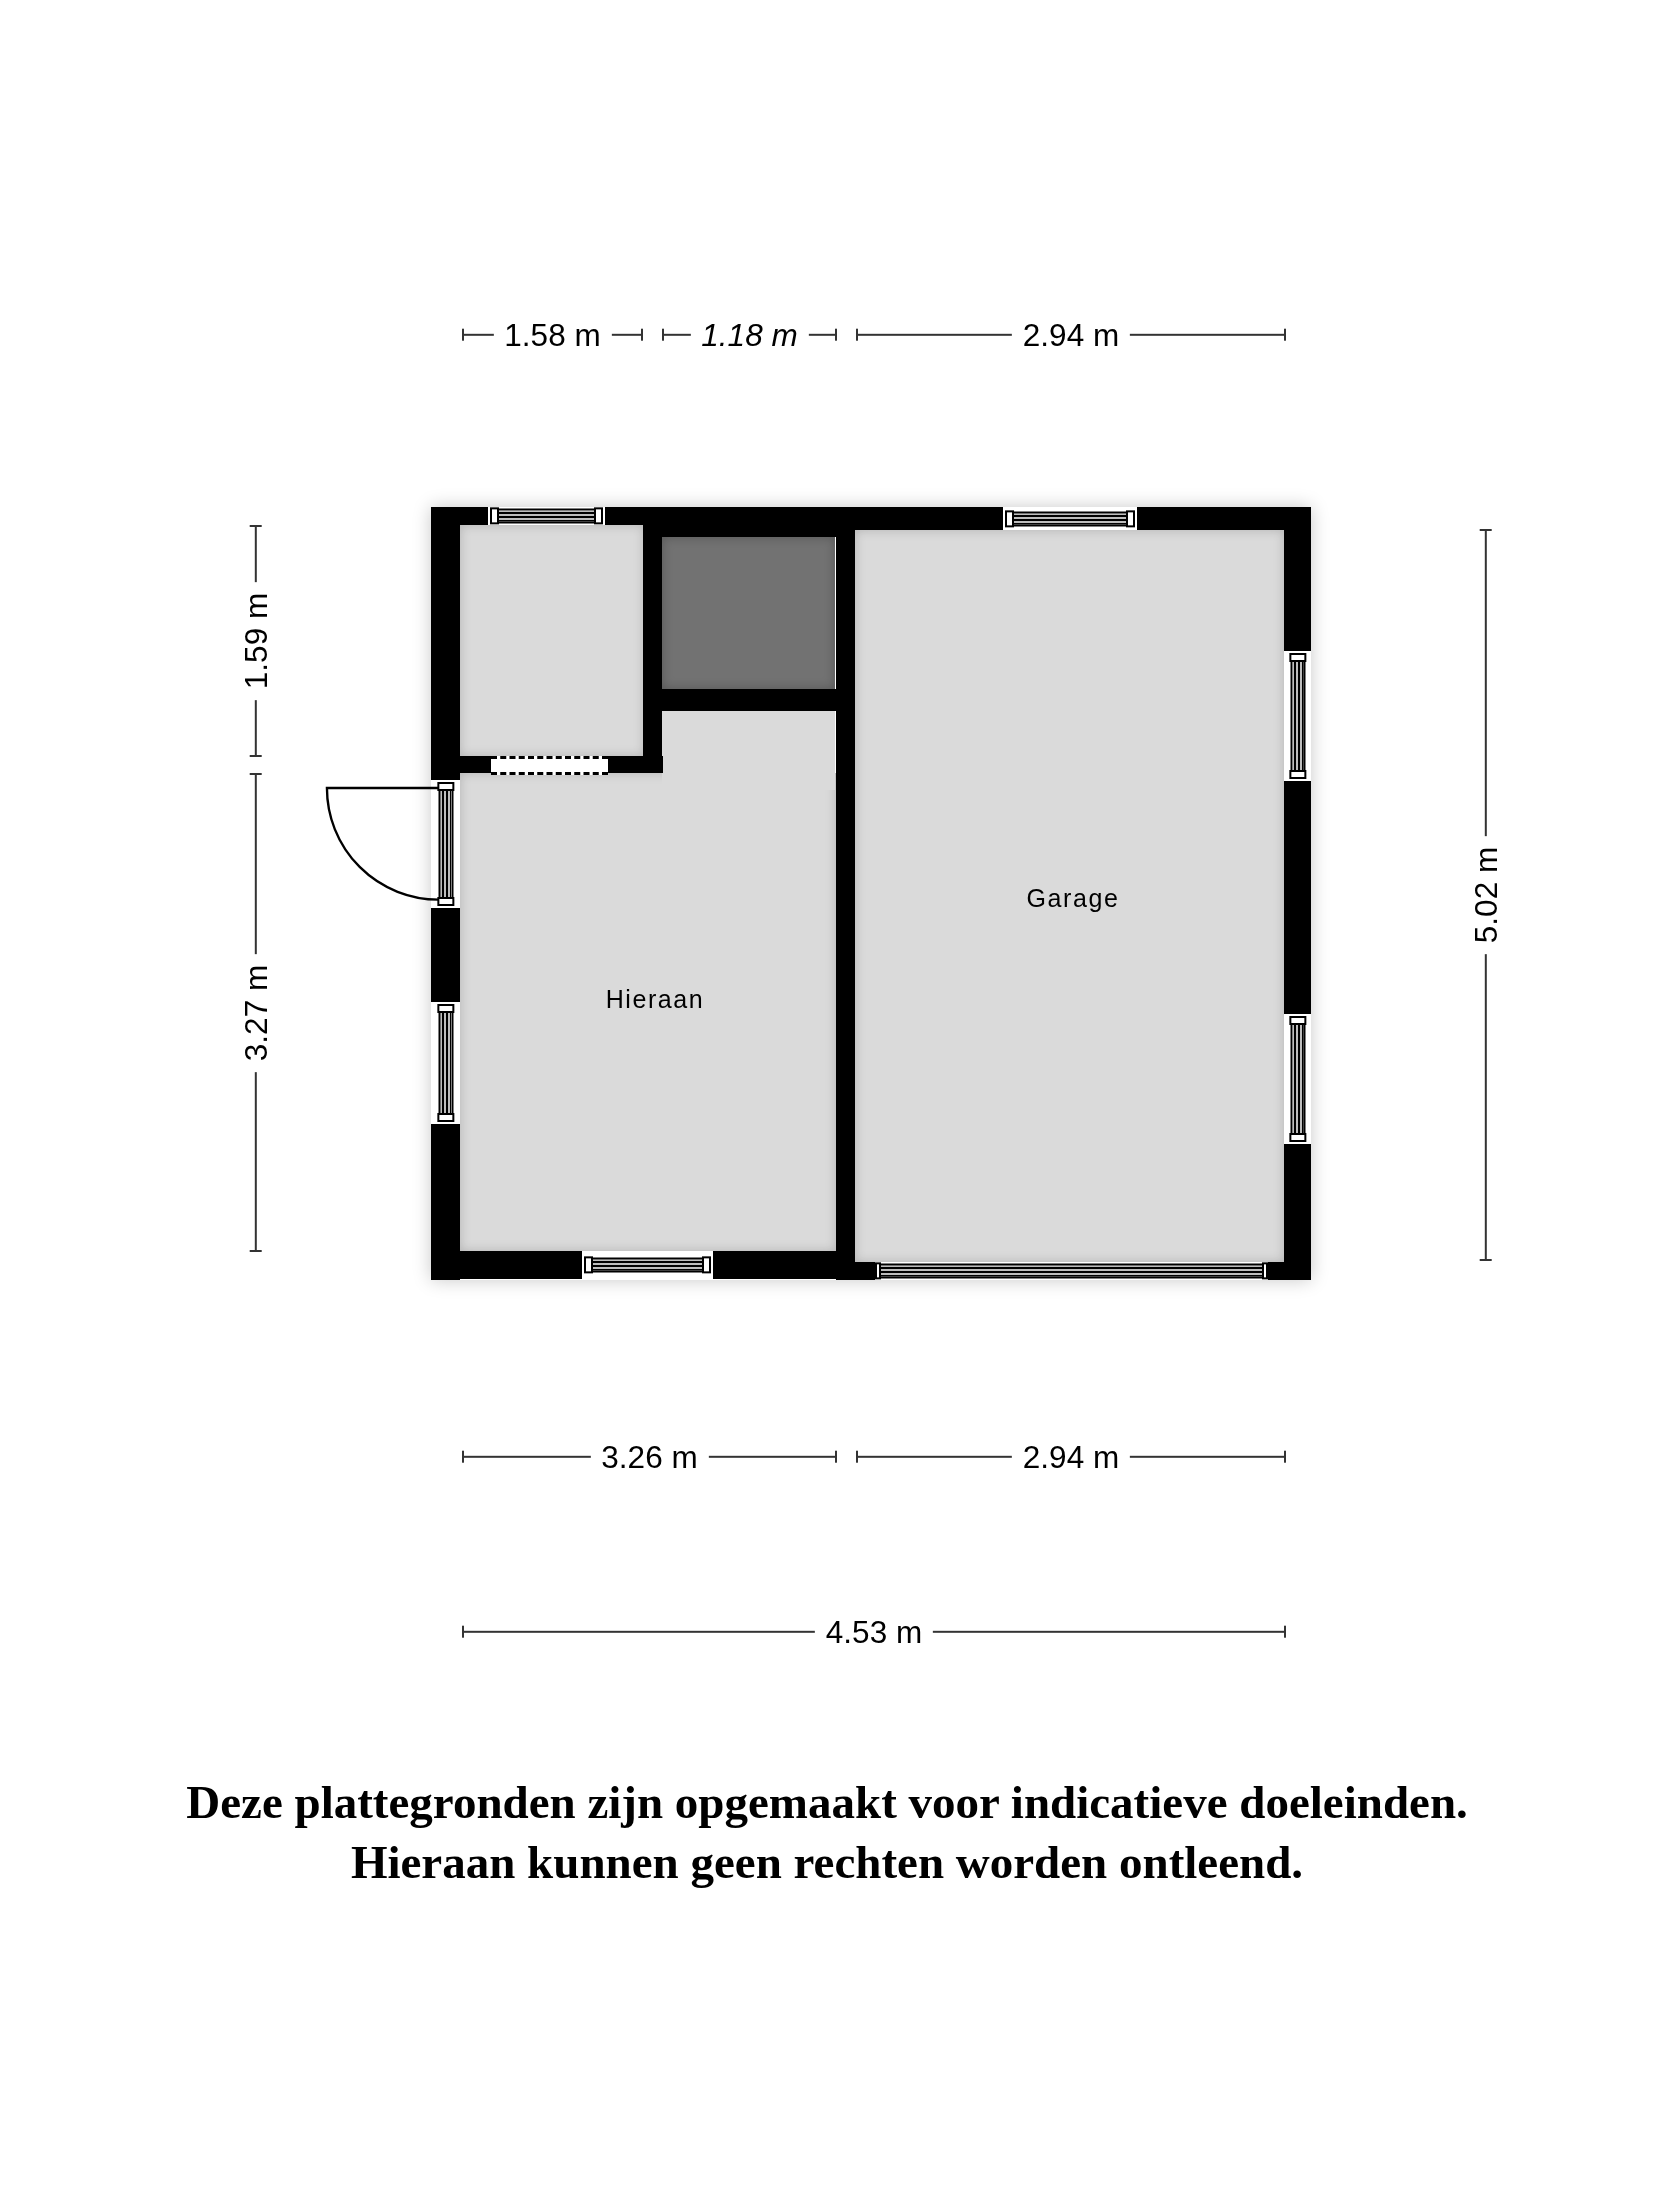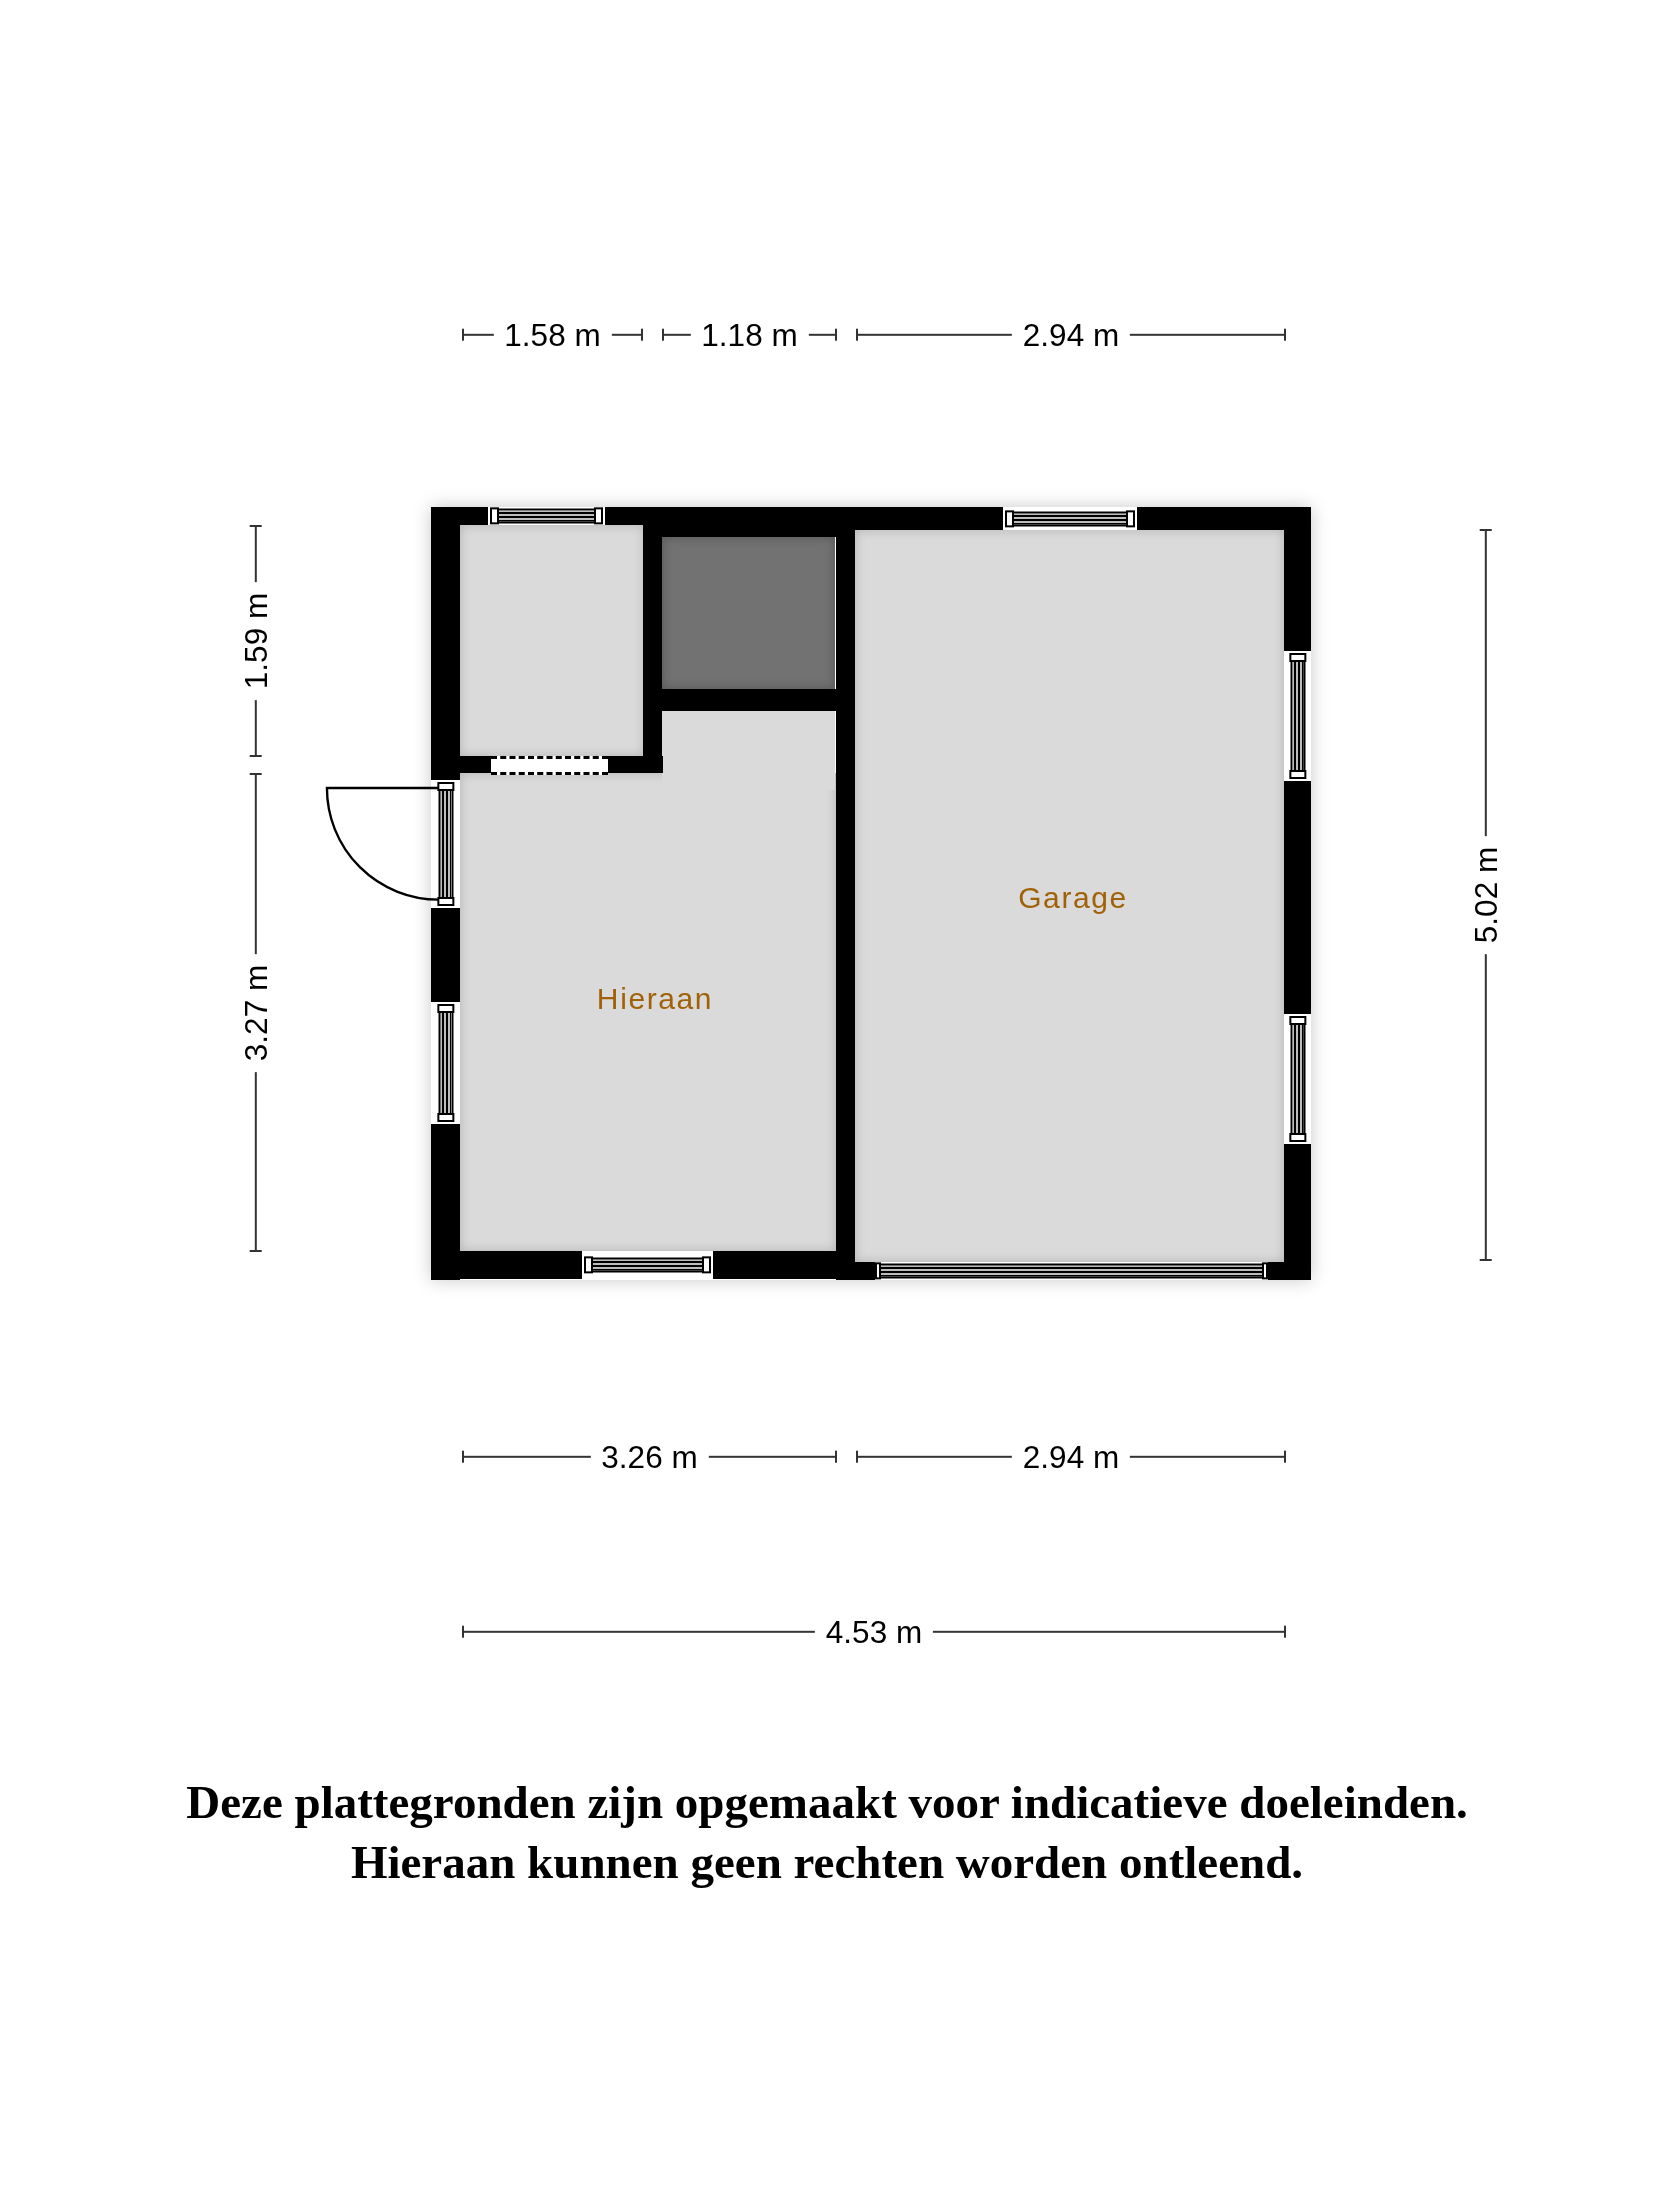--- a/index.html
+++ b/index.html
@@ -3,21 +3,21 @@
 <meta charset="utf-8">
 <style>
   html, body { margin: 0; padding: 0; background: #ffffff; }
   body { width: 1654px; height: 2205px; position: relative; overflow: hidden;
          font-family: "Liberation Sans", sans-serif; color: #000; }
   .abs { position: absolute; }
   .wall { position: absolute; background: #000; }
   .room { position: absolute; background: #dadada; box-shadow: inset 0 0 11px rgba(0,0,0,0.18); }
   .room.dark { background: #727272; box-shadow: inset 0 0 11px rgba(0,0,0,0.25); }
   .shadow { position: absolute; box-shadow: 0 0 17.3px rgba(0,0,0,0.22); }
-  .room-label { position: absolute; font-size: 30px; letter-spacing: 1.6px; color: #a16207;
+  .room-label { position: absolute; font-size: 25px; letter-spacing: 1.6px; color: #000000;
                 transform: translate(-50%, -50%); white-space: nowrap; }
   
   .win-h { position: absolute; background: #fff; }
   .win-h .pane { position: absolute; left: 11px; right: 11px; top: 50%; height: 11px; transform: translateY(-50%);
                  border-top: 2.4px solid #000; border-bottom: 2.4px solid #000;
                  background: repeating-linear-gradient(to bottom, #bdbdbd 0 1.6px, #000 1.6px 3.2px, #fff 3.2px 3.9px); }
   .win-h .post { position: absolute; top: 50%; width: 9.5px; height: 17.3px; transform: translateY(-50%);
                  border: 2.4px solid #000; background: #fff; box-sizing: border-box; }
   .win-v { position: absolute; background: #fff; }
   .win-v .pane { position: absolute; top: 11px; bottom: 11px; left: 50%; width: 11px; transform: translateX(-50%);
@@ -43,21 +43,21 @@
 </style>
 </head>
 <body>
 
 <div class="dim-h" style="left:462px; top:323px; width:181px;">
   <div class="line"></div>
     <div class="tick" style="left:0"></div>
     <div class="tick" style="right:0"></div>
   <span class="label">1.58 m</span>
 </div>
-<div class="dim-h" style="left:662px; top:323px; width:175px;">
+<div class="dim-h" style="left:662px; top:323px; width:175px;font-style:italic;">
   <div class="line"></div>
     <div class="tick" style="left:0"></div>
     <div class="tick" style="right:0"></div>
   <span class="label">1.18 m</span>
 </div>
 <div class="dim-h" style="left:856px; top:323px; width:430px;">
   <div class="line"></div>
     <div class="tick" style="left:0"></div>
     <div class="tick" style="right:0"></div>
   <span class="label">2.94 m</span>

